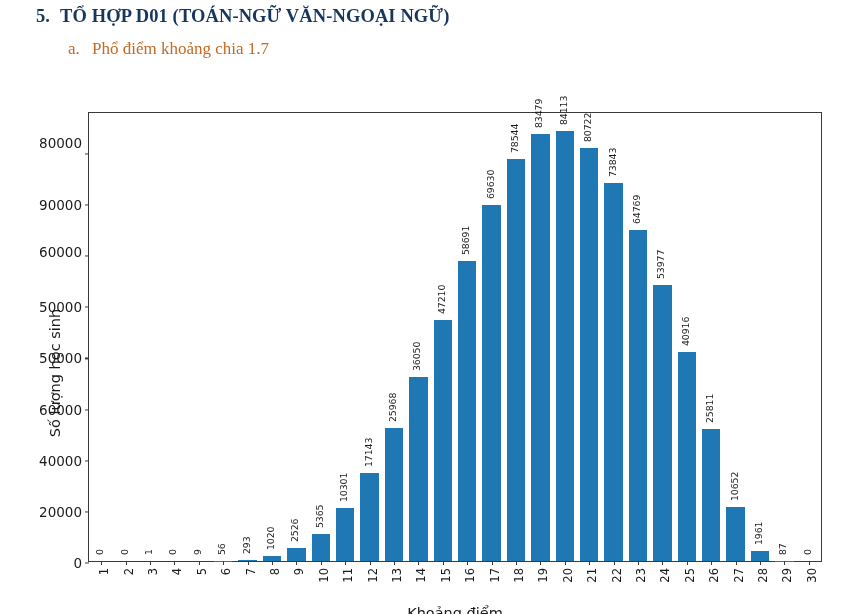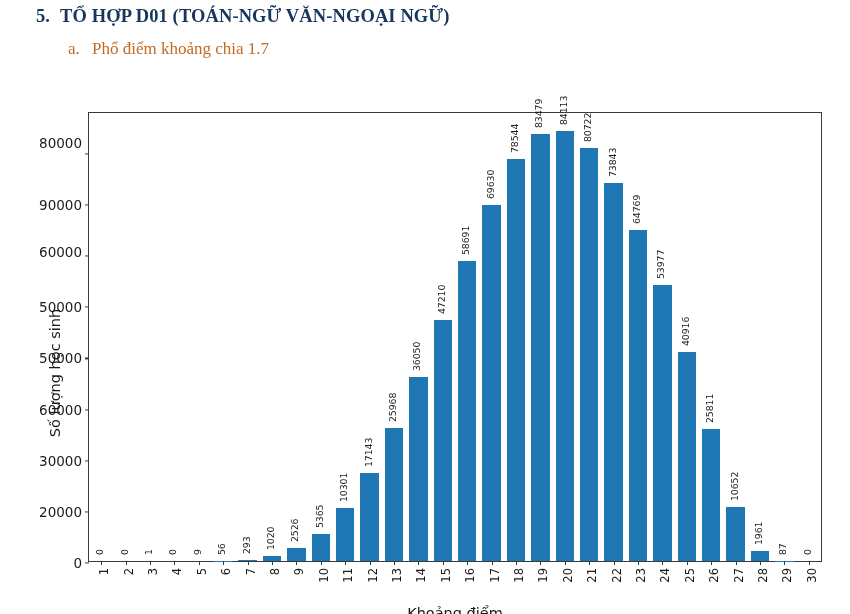--- a/index.html
+++ b/index.html
@@ -195,21 +195,21 @@
   <div class="plot-frame">
 
     <div class="y-label">Số lượng học sinh</div>
 
     <div class="plot-inner" id="y-axis-layer">
         <div class="ytick-mark" style="top: 450px;"></div>
         <div class="ytick" style="top: 450px;">0</div>
         <div class="ytick-mark" style="top: 398.864px;"></div>
         <div class="ytick" style="top: 398.864px;">20000</div>
         <div class="ytick-mark" style="top: 347.727px;"></div>
-        <div class="ytick" style="top: 347.727px;">30000</div>
+        <div class="ytick" style="top: 347.727px;">40000</div>
         <div class="ytick-mark" style="top: 296.591px;"></div>
         <div class="ytick" style="top: 296.591px;">60000</div>
         <div class="ytick-mark" style="top: 245.455px;"></div>
         <div class="ytick" style="top: 245.455px;">50000</div>
         <div class="ytick-mark" style="top: 194.318px;"></div>
         <div class="ytick" style="top: 194.318px;">50000</div>
         <div class="ytick-mark" style="top: 143.182px;"></div>
         <div class="ytick" style="top: 139px;">60000</div>
         <div class="ytick-mark" style="top: 92.0455px;"></div>
         <div class="ytick" style="top: 92.0455px;">90000</div>

